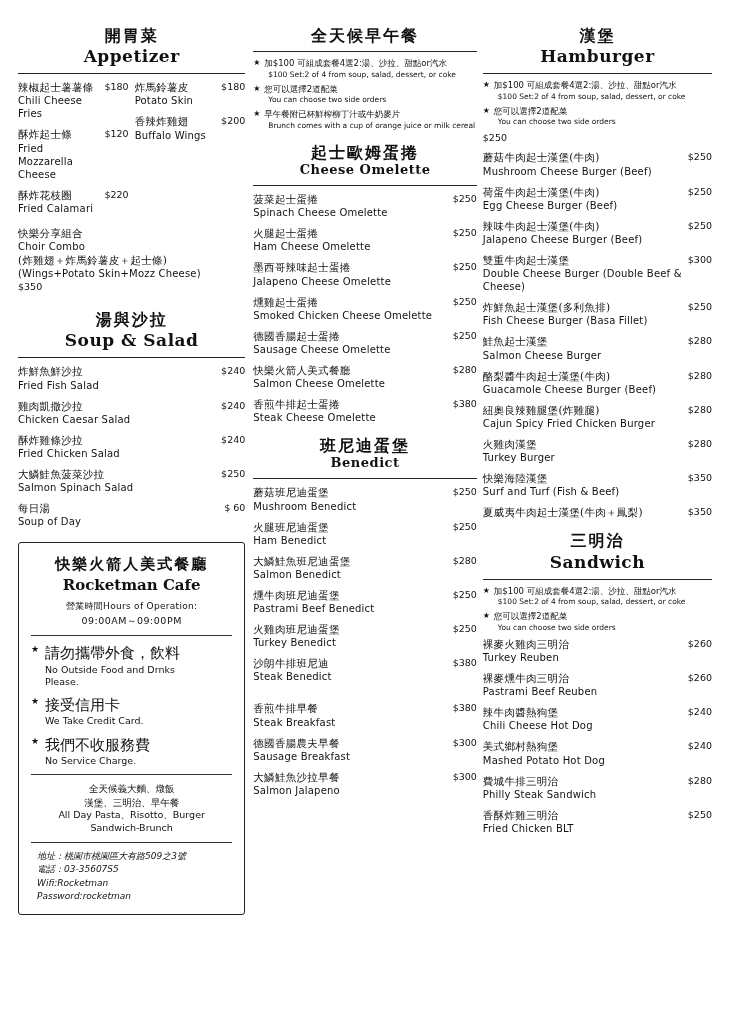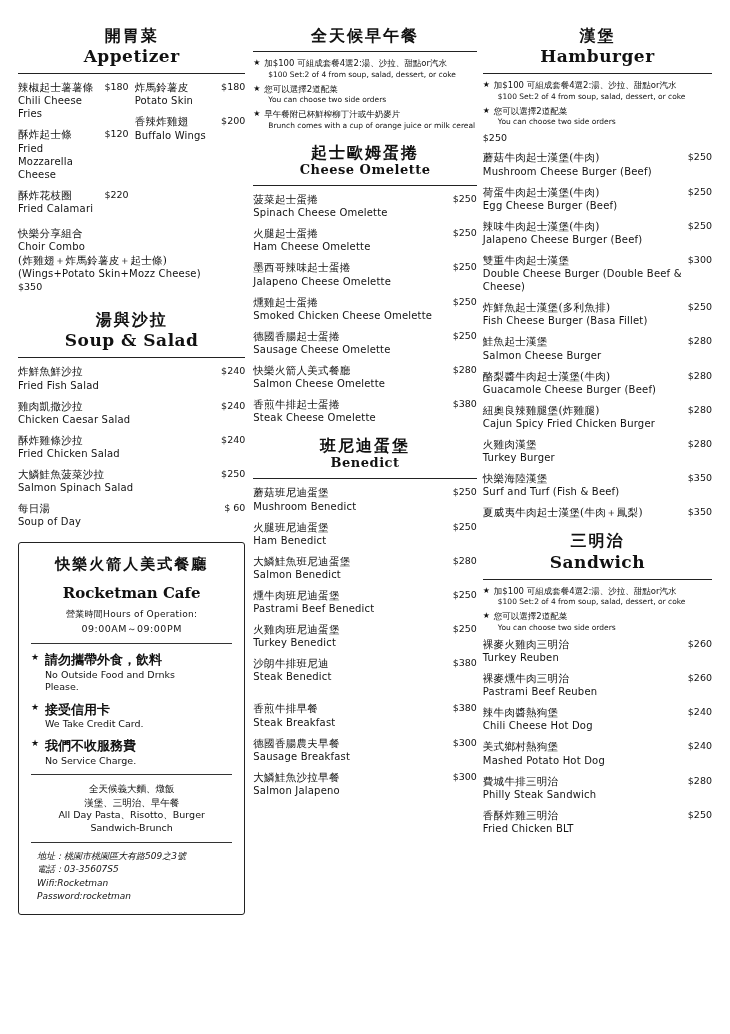--- a/index.html
+++ b/index.html
@@ -116,21 +116,21 @@
     font-family: "DejaVu Serif", serif;
     font-size: 15px;
     letter-spacing: 2px;
     font-weight: 700;
   }
   .card .title-en {
     text-align: center;
     font-family: "DejaVu Serif", serif;
     font-size: 15px;
     font-weight: 700;
-    margin-top: 10px;
+    margin-top: 2px;
   }
   .card .hours-zh {
     text-align: center;
     font-size: 9px;
     margin-top: 6px;
     letter-spacing: 0.3px;
   }
   .card .hours-val {
     text-align: center;
     font-size: 9.5px;
@@ -138,21 +138,21 @@
     letter-spacing: 0.5px;
   }
   .card-rule { border:none; border-top:1px solid #333; margin: 7px 0 7px 0; }
 
   .policy {
     position: relative;
     padding-left: 14px;
     margin-bottom: 7px;
   }
   .policy .star { position:absolute; left:0; top:1px; font-size:9px;}
-  .policy .zh { display:block; font-size: 13px; font-family:"DejaVu Serif", serif; line-height:1.35;font-weight:bold;}
+  .policy .zh { display:block; font-size: 15px; font-family:"DejaVu Serif", serif; line-height:1.35;}
   .policy .en { display:block; font-size: 9.5px; line-height:1.3;}
 
   .card .footer-zh { font-size: 9.5px; font-family:"DejaVu Serif", serif; text-align:center; line-height:1.4;}
   .card .footer-en { font-size: 9.5px; text-align:center; line-height:1.35;}
   .card .contact { font-size: 9px; line-height: 1.5; margin-top: 6px; padding-left: 6px; font-style: italic;}
   .card .contact div { white-space: nowrap; }
 
   .spacer-sm { height: 6px; }
 </style>
 </head>

